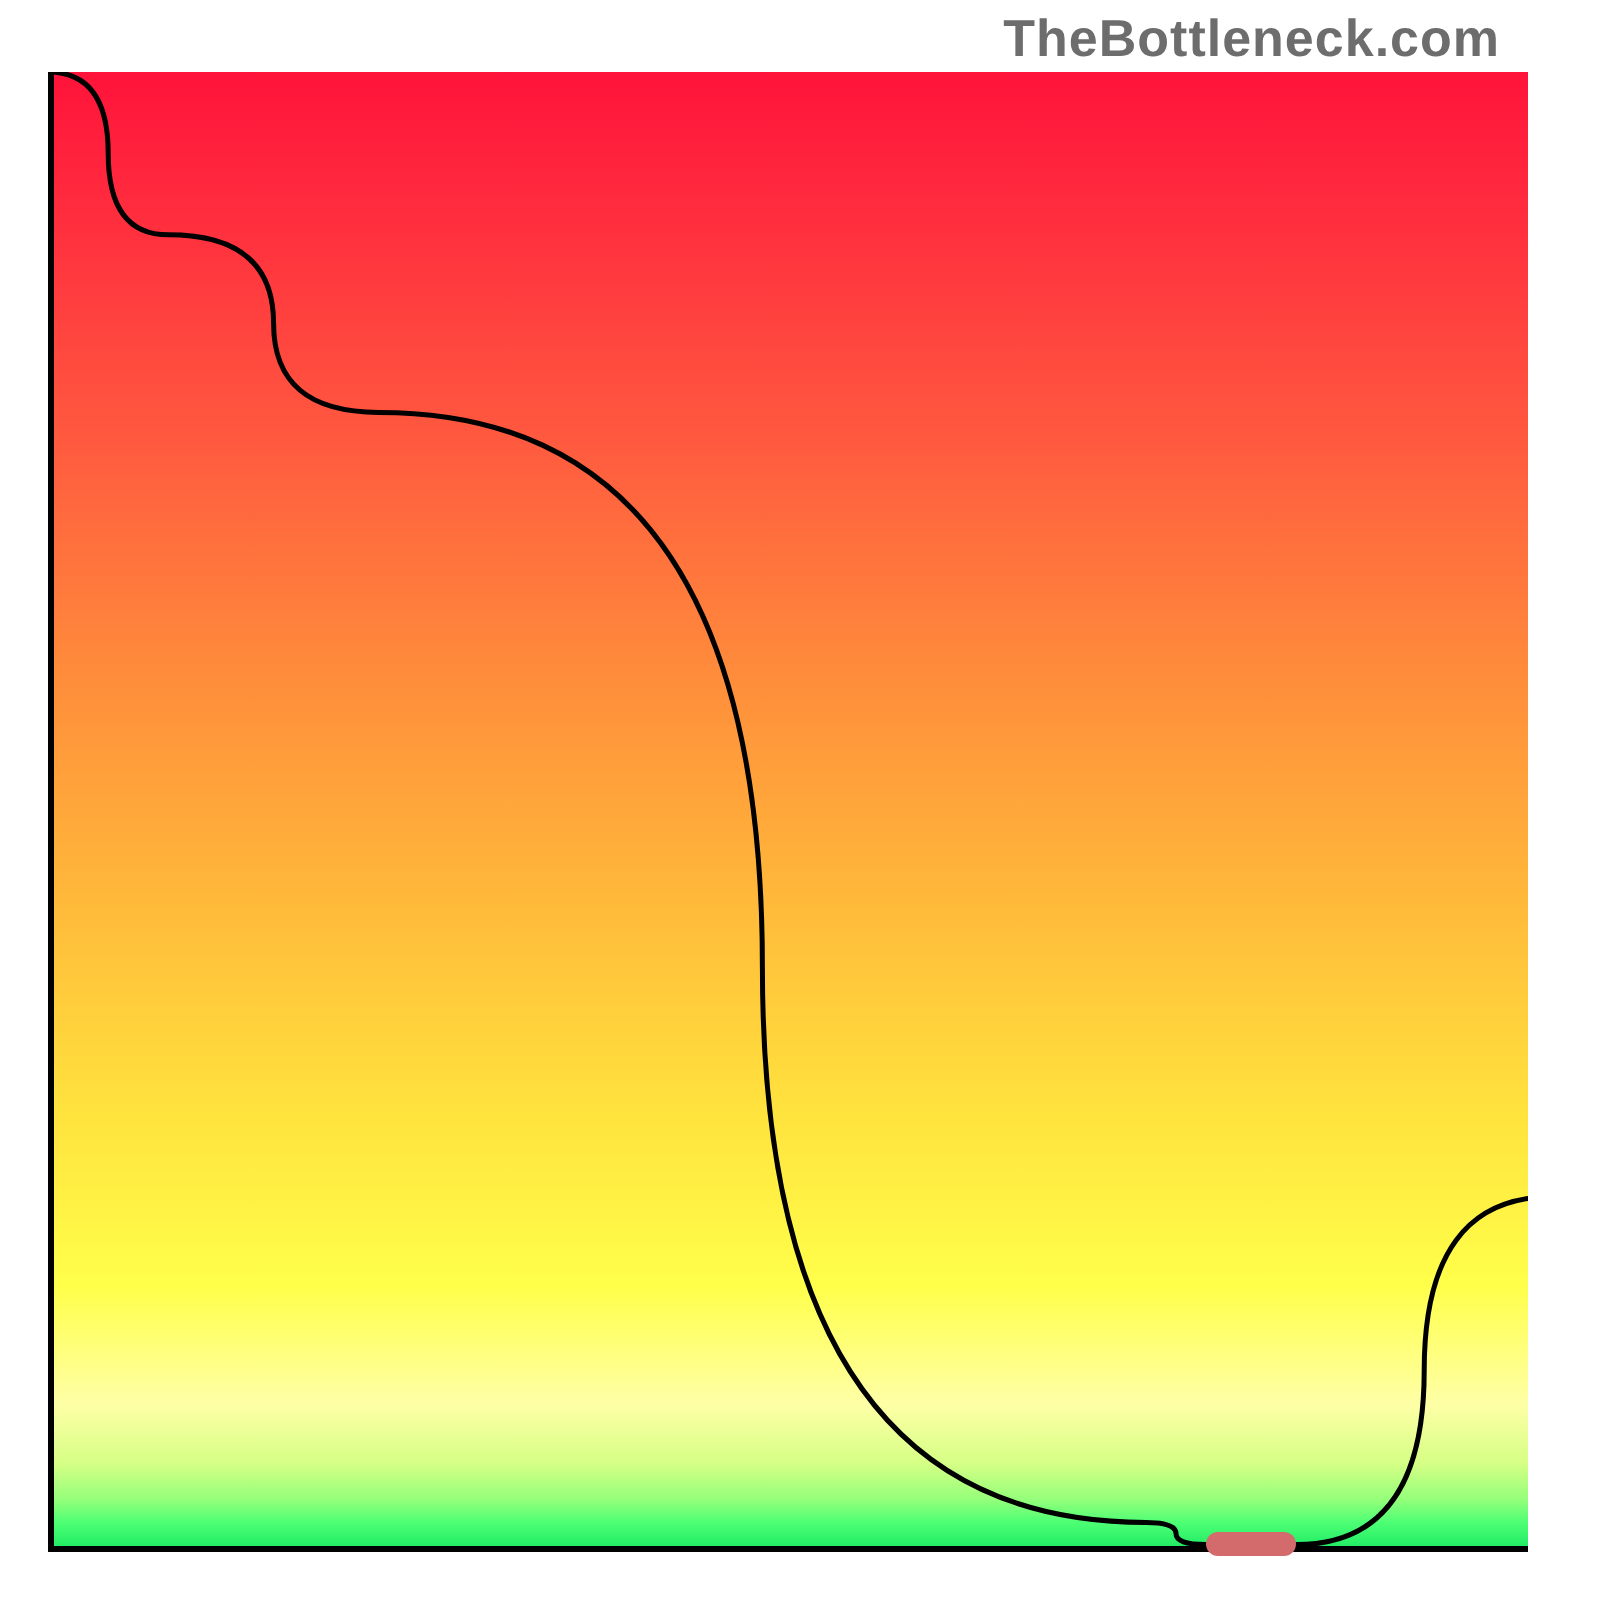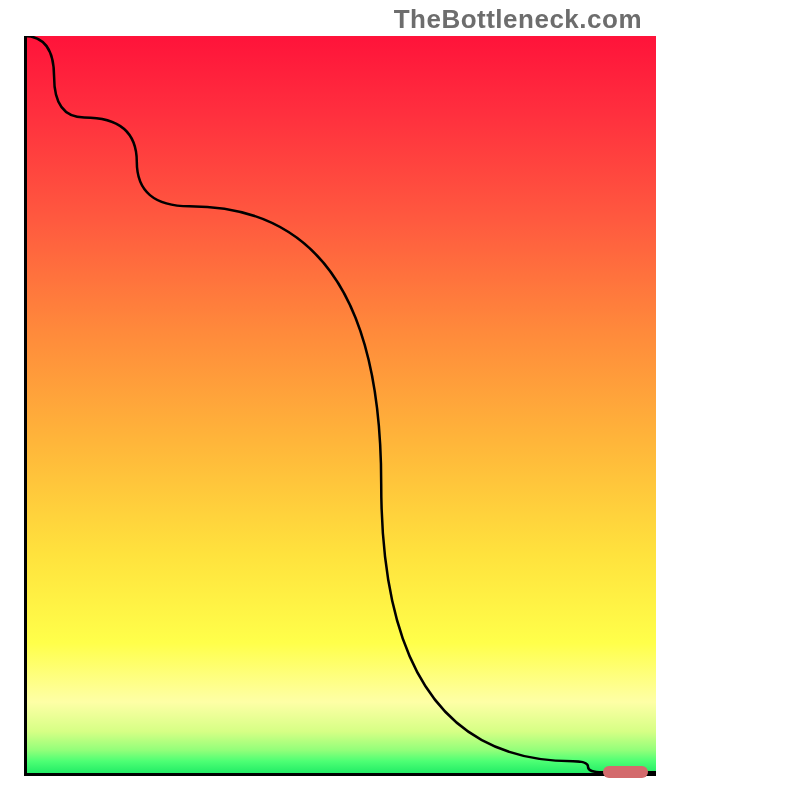--- a/index.html
+++ b/index.html
@@ -5,21 +5,21 @@
   html, body {
     margin: 0;
     padding: 0;
     width: 800px;
     height: 800px;
     background: #ffffff;
     font-family: Arial, Helvetica, sans-serif;
   }
   .canvas {
     position: relative;
-    width: 656px;
+    width: 764px;
     height: 800px;
     overflow: hidden;
   }
   .watermark {
     position: absolute;
     top: 4px;
     right: 14px;
     font-size: 26px;
     font-weight: 600;
     color: #6d6d6d;

